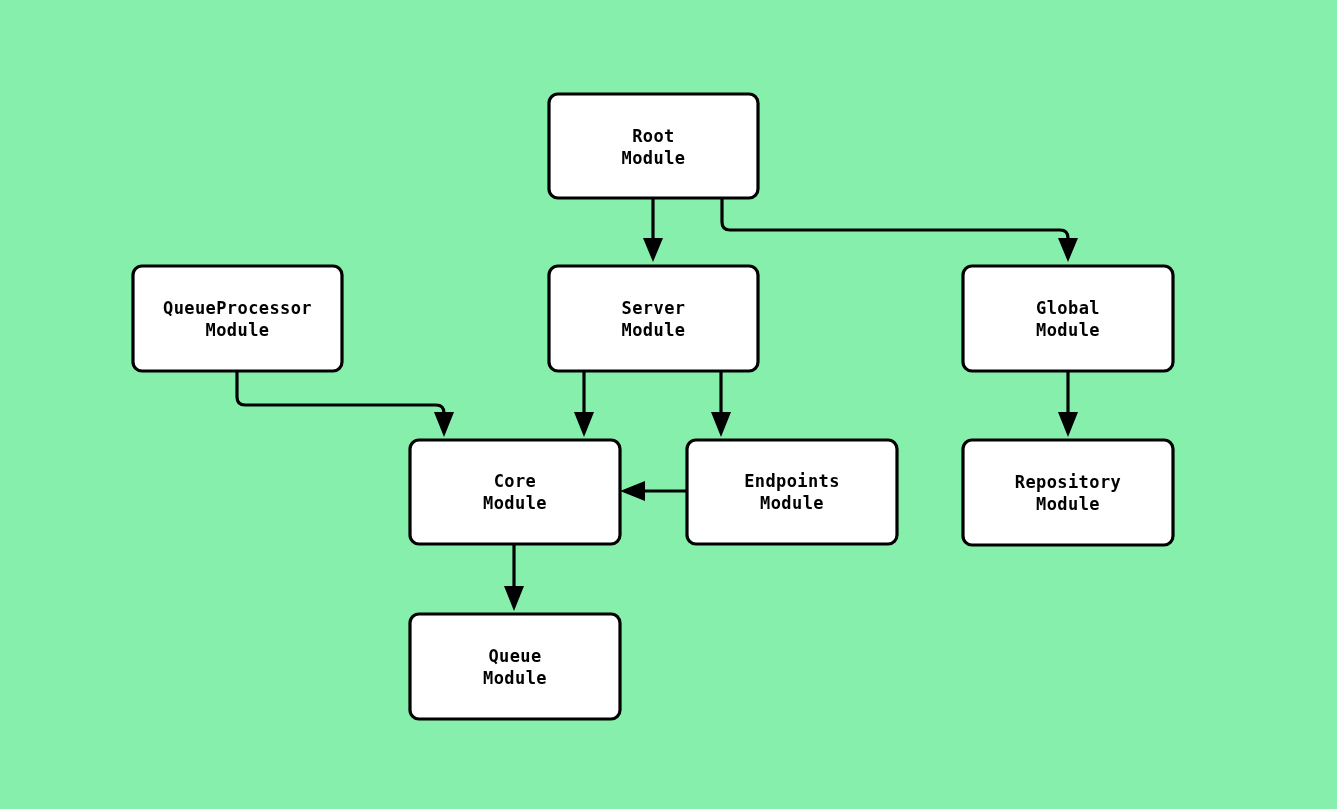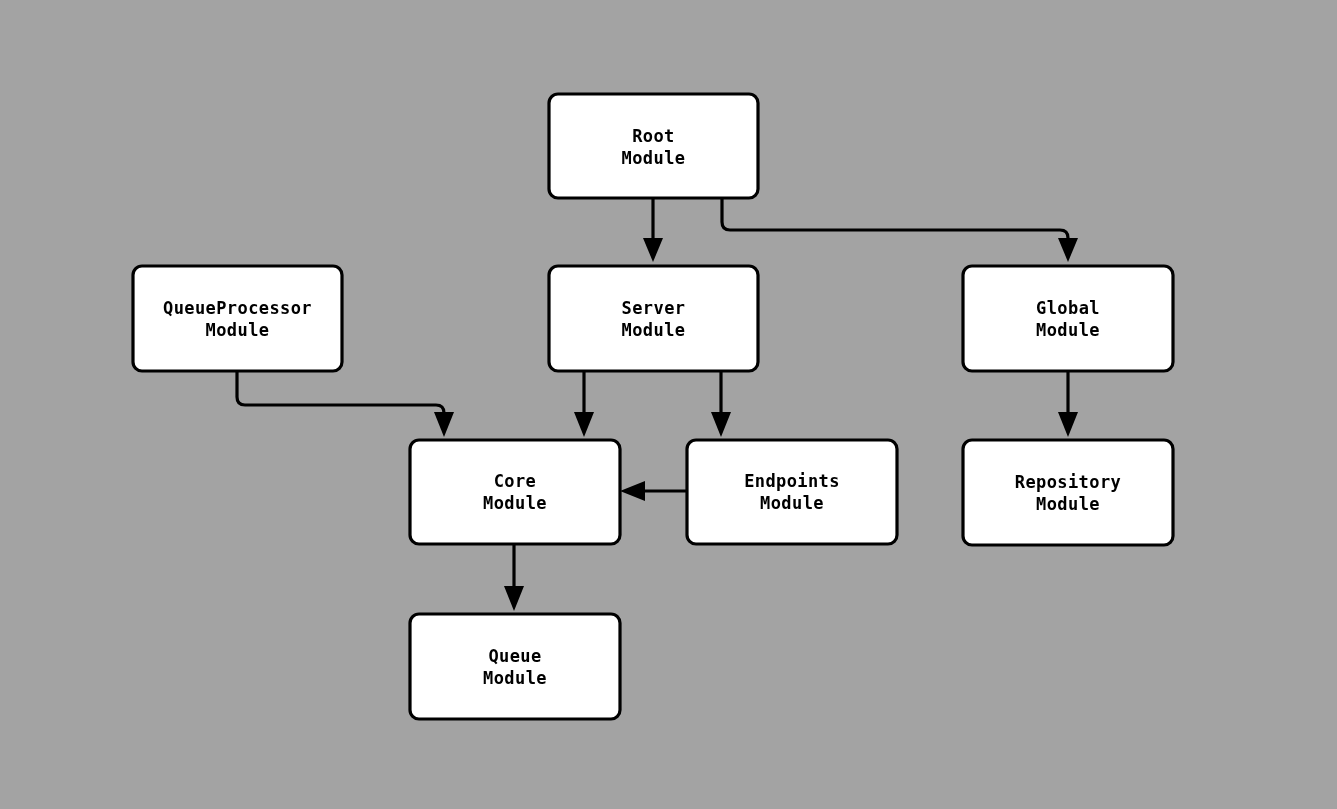--- a/index.html
+++ b/index.html
@@ -11,21 +11,21 @@
   body {
     width: 1337px;
     height: 809px;
     overflow: hidden;
     font-family: "DejaVu Sans Mono", "Liberation Mono", monospace;
   }
   #diagram-root {
     position: relative;
     width: 1337px;
     height: 809px;
-    background: #a3a3a3;
+    background: #86efac;
   }
   svg#diagram-canvas {
     position: absolute;
     top: 0;
     left: 0;
     width: 1337px;
     height: 809px;
     display: block;
   }
   .node-box {

